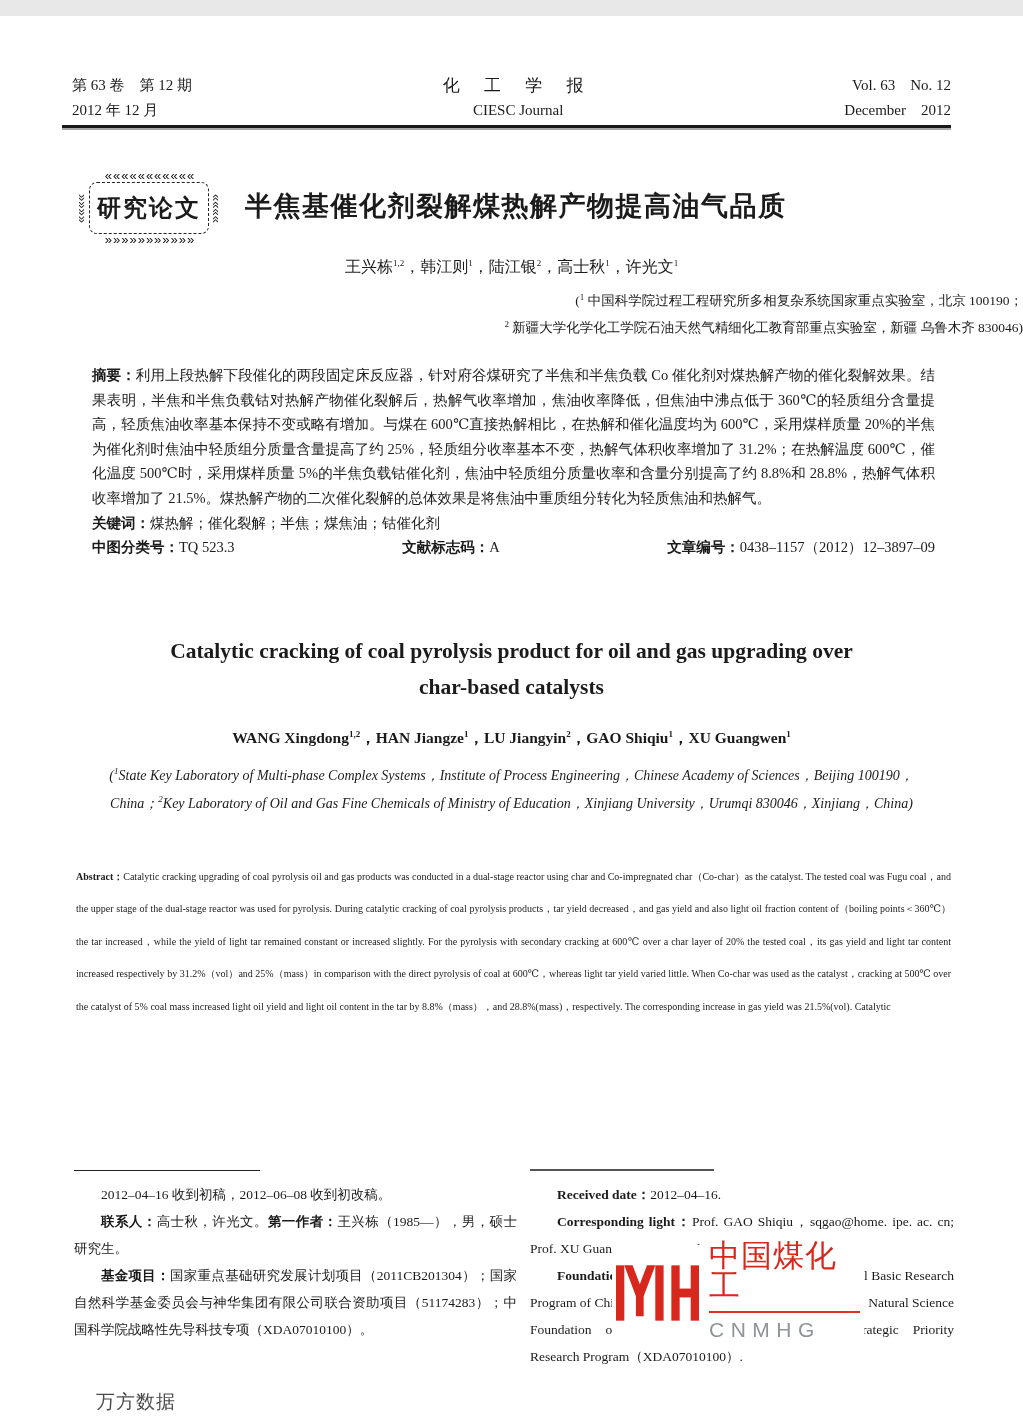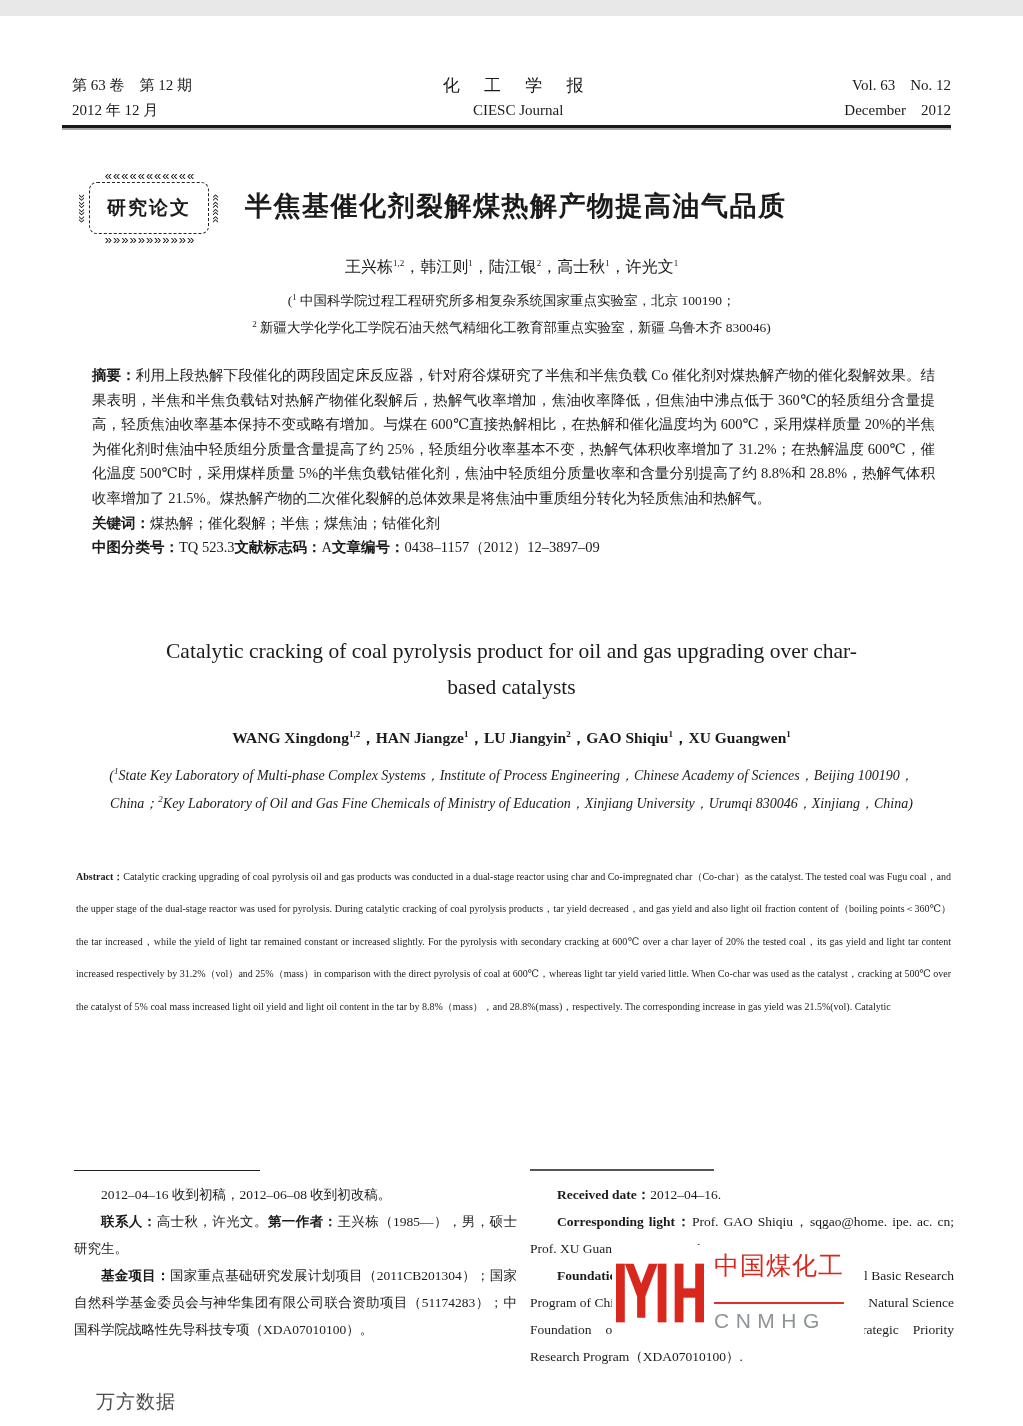--- a/index.html
+++ b/index.html
@@ -23,36 +23,36 @@
   .badge { position:absolute; top:157px; left:80px; width:138px; height:70px; }
   .badge .bd-top, .badge .bd-bottom { position:absolute; left:4px; right:2px; font-size:13px; letter-spacing:1px; line-height:10px; color:#111; text-align:center; white-space:nowrap; overflow:hidden; }
   .badge .bd-top { top:-2px; }
   .badge .bd-bottom { bottom:-2px; }
   .badge .bd-left, .badge .bd-right { position:absolute; top:8px; bottom:8px; width:10px; writing-mode:vertical-rl; font-size:13px; letter-spacing:0; line-height:10px; color:#111; text-align:center; overflow:hidden; }
   .badge .bd-left { left:-3px; }
   .badge .bd-right { right:-3px; }
   .badge-label {
     position:absolute; inset:9px 9px; border:1.6px dashed #222; border-radius:8px;
     display:flex; align-items:center; justify-content:center;
-    font-size:19px; font-weight:bold; letter-spacing:2px;
+    font-size:24px; font-weight:bold; letter-spacing:2px;
   }
   .title-cn { position:absolute; top:172px; left:245px; font-size:27px; font-weight:bold; letter-spacing:1.5px; }
 
   
   .authors-cn { position:absolute; top:241px; left:0; right:0; text-align:center; font-size:16px; }
-  .affil-cn { position:absolute; top:271px; left:0; right:0; text-align:center; font-size:13.5px; line-height:27px; }
+  .affil-cn { position:absolute; top:271px; left:0; right:0; text-align:right; font-size:13.5px; line-height:27px; }
 
   
   .cnblock { position:absolute; top:347px; left:92px; right:88px; font-size:14.5px; line-height:24.6px; text-align:justify; }
   .cnblock .lbl { font-weight:bold; font-family:"Liberation Sans","DejaVu Sans",sans-serif; }
   .cnblock p { margin:0; }
-  .meta-row { display:flex; }
+  .meta-row { display:flex; justify-content:space-between; }
 
   
-  .title-en { position:absolute; top:617px; left:0; right:0; text-align:center; font-size:21.5px; font-weight:normal; line-height:36px; }
+  .title-en { position:absolute; top:617px; left:0; right:0; text-align:center; font-size:21.5px; font-weight:bold; line-height:36px; }
   .title-en .inner { display:inline-block; max-width:700px; }
   .authors-en { position:absolute; top:712px; left:0; right:0; text-align:center; font-size:15.5px; font-weight:bold; }
   .affil-en { position:absolute; top:746px; left:0; right:0; text-align:center; font-style:italic; font-size:14px; line-height:28px; }
   .affil-en .inner { display:inline-block; max-width:830px; }
 
   
   .enabstract { position:absolute; top:845px; left:76px; right:72px; font-size:10px; line-height:32.4px; text-align:justify; }
   .enabstract .lbl { font-weight:bold; }
 
   
@@ -63,21 +63,21 @@
   .fn-left p, .fn-right p { text-indent:2em; margin:0; }
   .fn-lbl { font-weight:bold; }
   .fn-split { display:flex; justify-content:space-between; text-indent:0; }
   .fn-split .ind { padding-left:2em; }
   .fn-just { text-align:justify; text-align-last:justify; text-indent:0; }
   .fn-plain { text-indent:0; }
 
   
   .wm { position:absolute; top:1229px; left:612px; width:252px; height:96px; background:#ffffff; display:flex; align-items:center; gap:10px; padding:2px 4px; }
   .wm-right { display:flex; flex-direction:column; }
-  .wm-cn { color:#d8281e; font-size:25px; letter-spacing:1px; line-height:30px; border-bottom:2.5px solid #e03028; padding-bottom:21px; }
+  .wm-cn { color:#d8281e; font-size:31px; letter-spacing:1px; line-height:30px; border-bottom:2.5px solid #e03028; padding-bottom:10px; }
   .wm-latin { color:#8f9496; font-size:21px; letter-spacing:6.5px; line-height:30px; margin-top:2px; font-family:"Liberation Sans","DejaVu Sans",sans-serif; }
 
   
   .wanfang { position:absolute; top:1373px; left:96px; font-size:19px; color:#4a4a4a; letter-spacing:1px; }
 </style>
 </head>
 <body>
 
 <div class="page">
 

